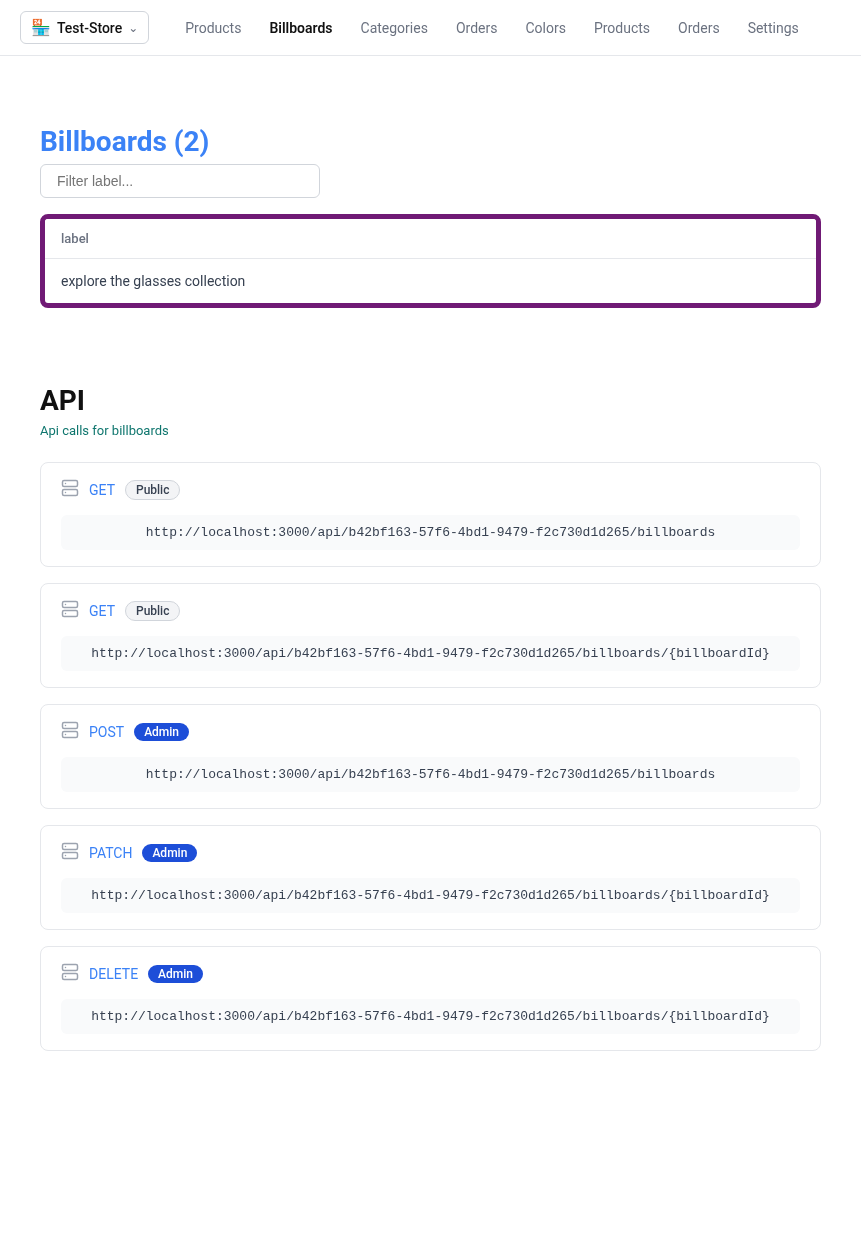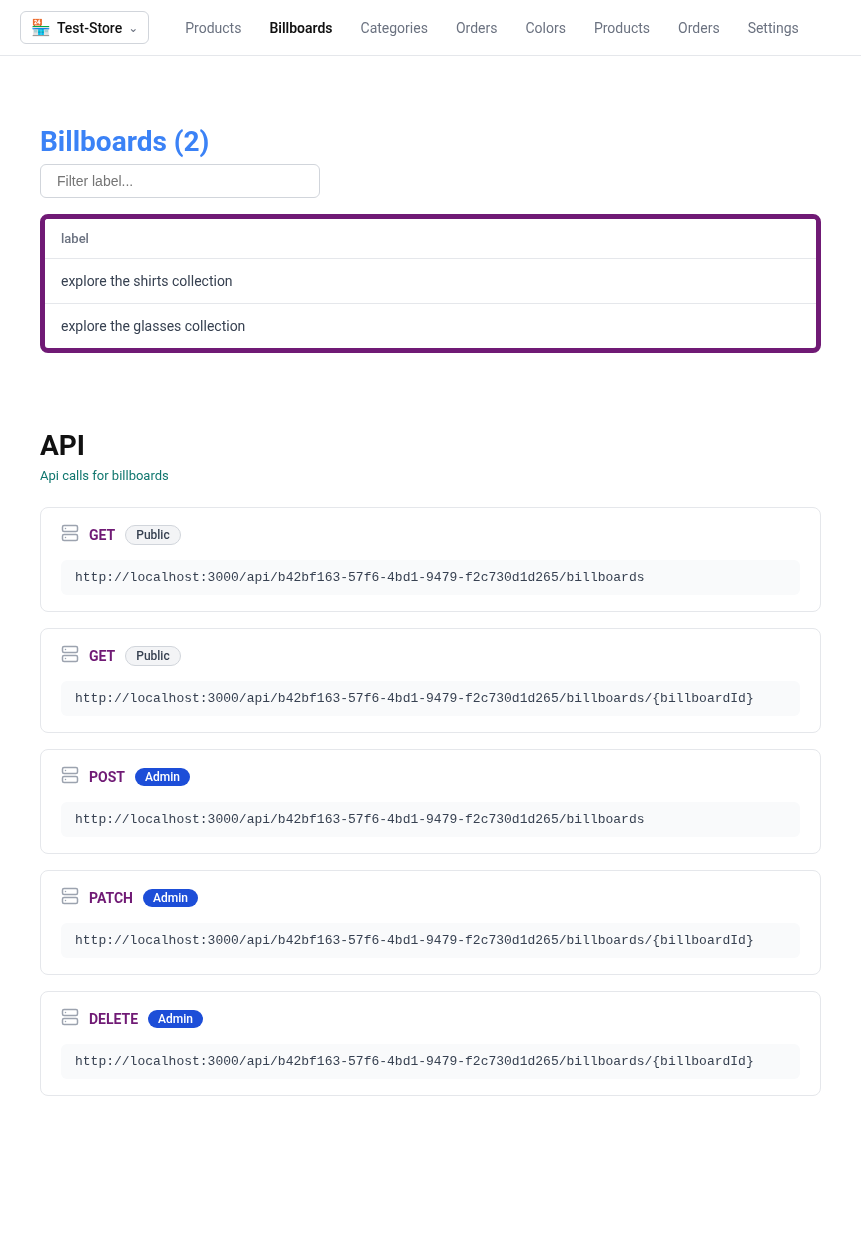--- a/index.html
+++ b/index.html
@@ -148,22 +148,22 @@
       align-items: center;
       gap: 10px;
       margin-bottom: 14px;
     }
     .server-icon {
       color: #9ca3af;
       font-size: 18px;
     }
     .method-label {
       font-size: 14px;
-      font-weight: 700;
-      color: #701a75;
+      font-weight: 400;
+      color: #3b82f6;
     }
     .badge {
       display: inline-block;
       padding: 2px 10px;
       border-radius: 12px;
       font-size: 12px;
       font-weight: 500;
     }
     .badge-public {
       background: #f3f4f6;
@@ -175,20 +175,21 @@
       color: #fff;
     }
     .api-url {
       font-family: 'Courier New', Courier, monospace;
       font-size: 13px;
       color: #374151;
       background: #f9fafb;
       padding: 10px 14px;
       border-radius: 6px;
       word-break: break-all;
+      text-align: center;
     }
   </style>
 </head>
 <body>
 
 <nav class="navbar">
   <div class="store-selector">
     <span class="store-icon">🏪</span>
     <span>Test-Store</span>
     <span class="chevron-icon">⌄</span>
@@ -211,21 +212,20 @@
 
   <div class="filter-section">
     <input type="text" class="filter-input" placeholder="Filter label..." style="">
   </div>
 
   <div class="table-container">
     <div class="table-header">
       <span>label</span>
     </div>
     <div id="table-rows-container">
-        <div class="table-row">explore the shirts collection</div>
         <div class="table-row">explore the glasses collection</div>
       </div>
   </div>
 
   <div class="api-section">
     <h2 class="api-title">API</h2>
     <p class="api-subtitle">Api calls for billboards</p>
     <div id="api-cards-container">
         <div class="api-card">
           <div class="api-card-header">

